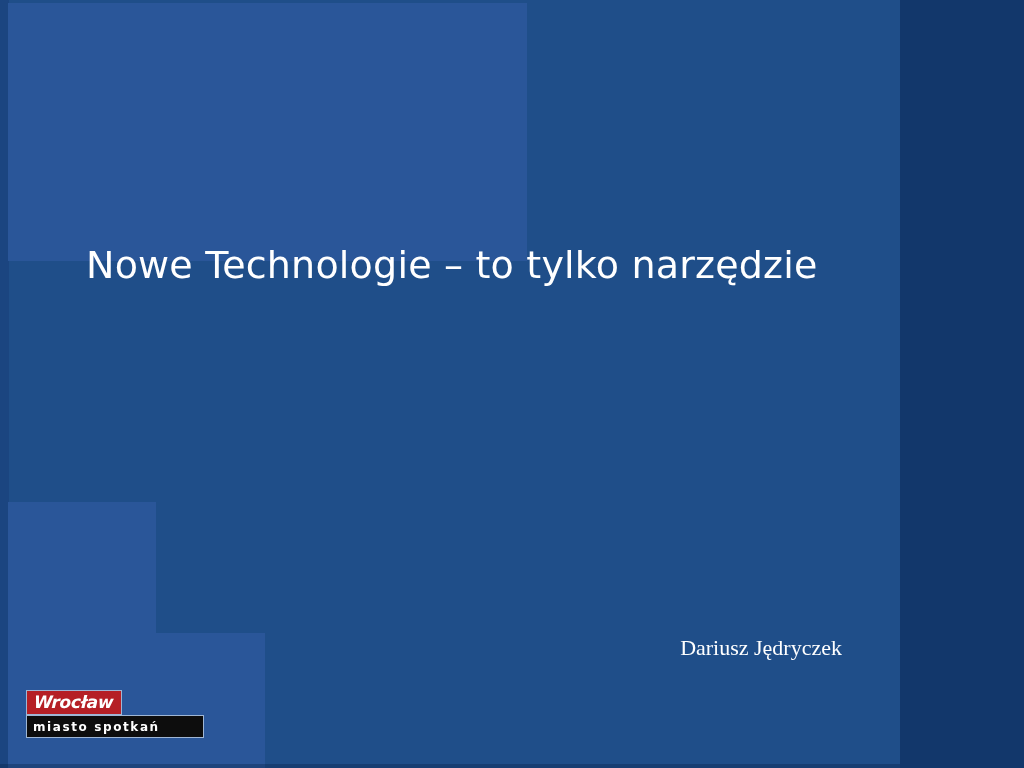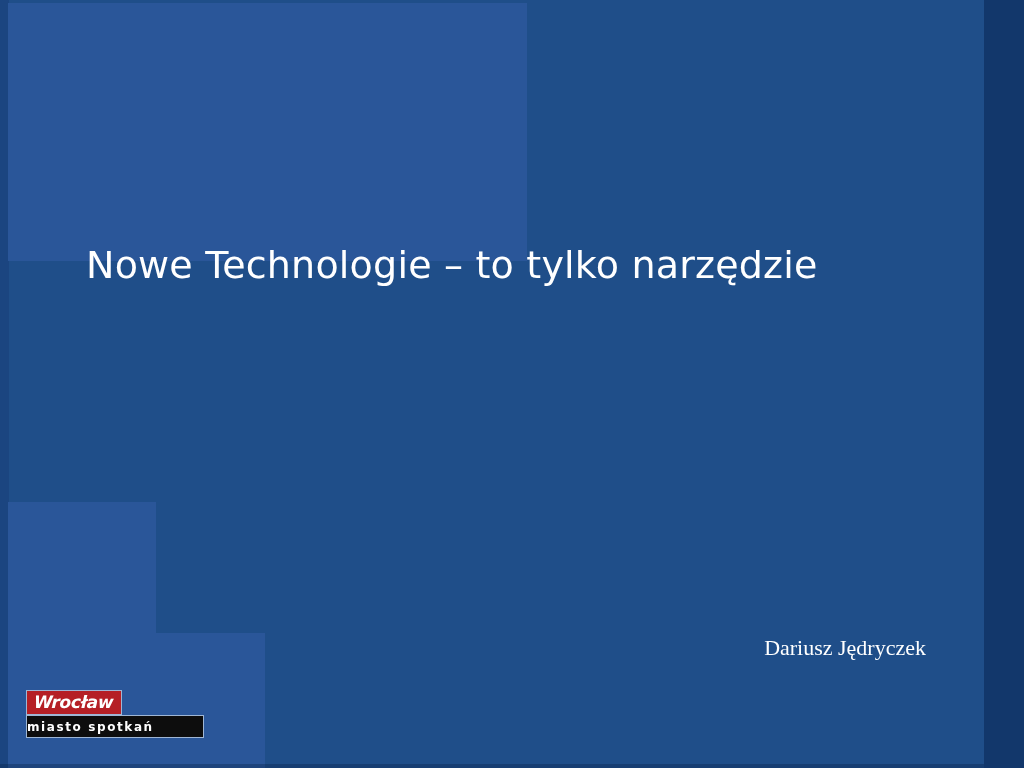--- a/index.html
+++ b/index.html
@@ -5,21 +5,21 @@
   html, body {
     margin: 0;
     padding: 0;
     background: #12376b;
   }
   body {
     font-family: "DejaVu Sans", sans-serif;
   }
   #slide {
     position: relative;
-    width: 984px;
+    width: 900px;
     height: 768px;
     overflow: hidden;
     background: #b91c1c;
   }
 
   
   .bg-base {
     position: absolute;
     left: 0; top: 0;
     width: 1024px; height: 768px;
@@ -110,20 +110,21 @@
     transform: skewX(-2deg);
   }
   .logo-bottom {
     width: 178px;
     height: 23px;
     background: #0d0d0d;
     border: 1px solid #9fb6d4;
     box-sizing: border-box;
     display: flex;
     align-items: center;
+    padding-left: 6px;
   }
   .logo-bottom span {
     color: #ffffff;
     font-size: 12px;
     font-weight: bold;
     line-height: 12px;
     letter-spacing: 1.6px;
   }
 </style>
 </head>

